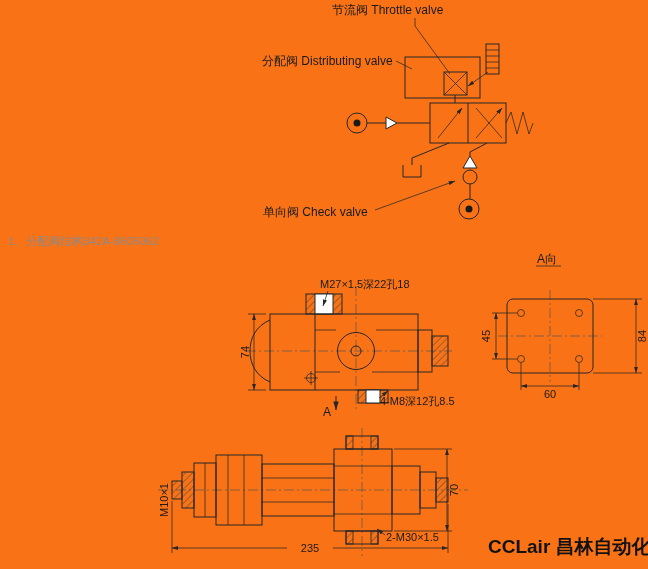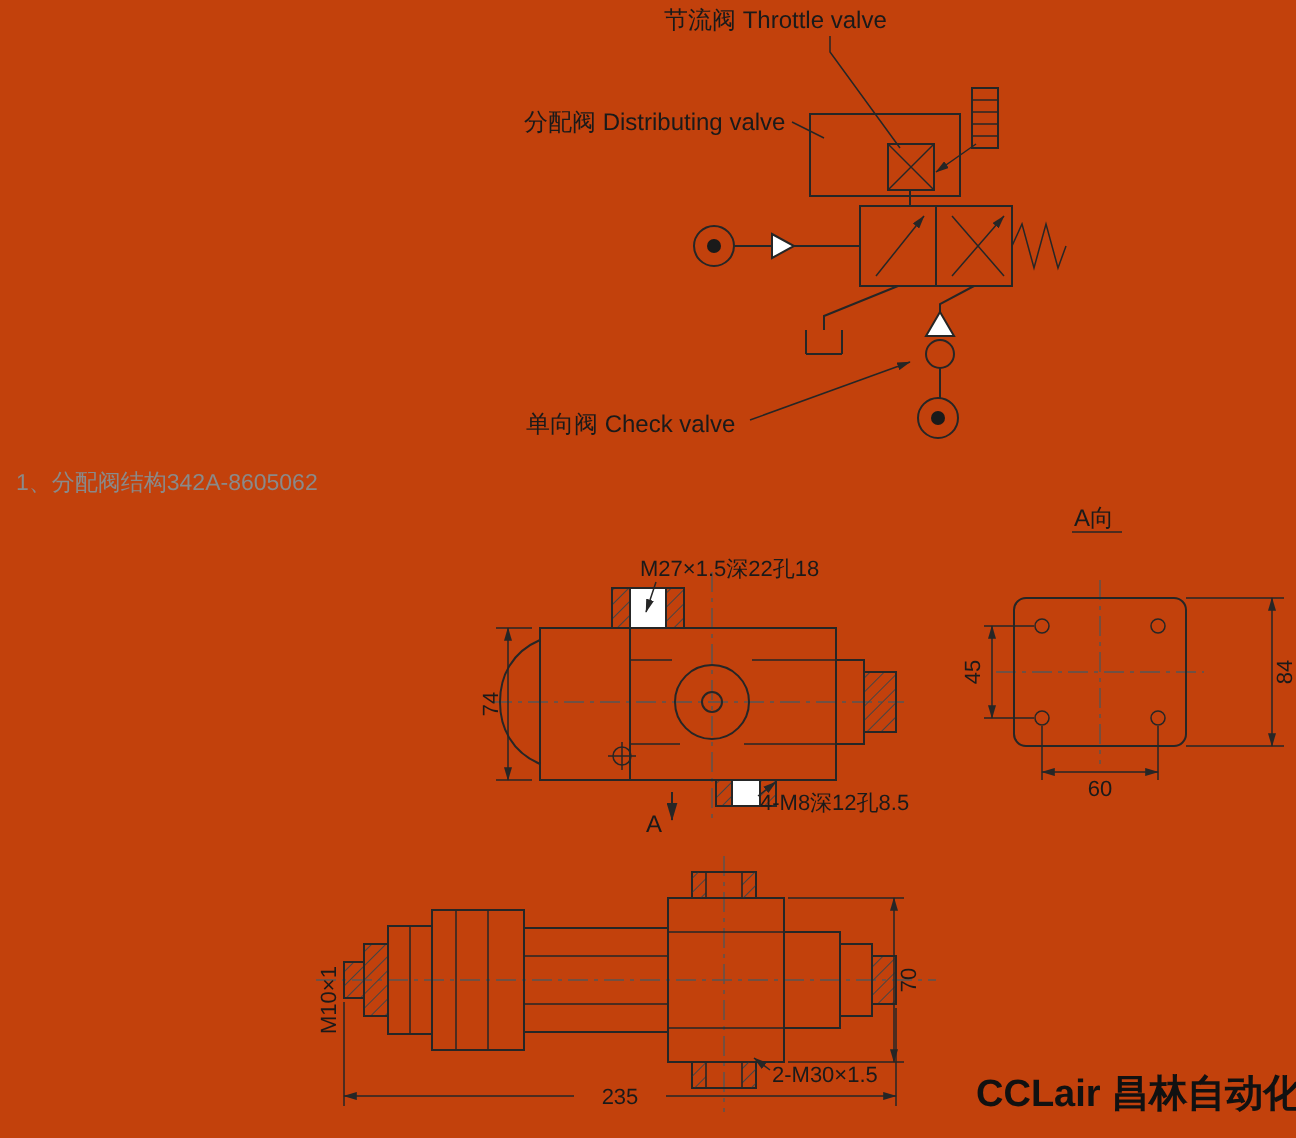--- a/index.html
+++ b/index.html
@@ -1,16 +1,16 @@
 <!DOCTYPE html>
 <html><head>
 <meta charset="utf-8">
 <style>
   html,body{margin:0;padding:0;background:#fff;}
-  .canvas{position:relative;width:648px;height:569px;background:#c2410c;overflow:hidden;
+  .canvas{position:relative;width:648px;height:569px;background:#f97316;overflow:hidden;
           font-family:"Liberation Sans","DejaVu Sans",sans-serif;}
   svg text{font-family:"Liberation Sans","DejaVu Sans",sans-serif;fill:#1a1a1a;}
   .t11{font-size:11px;}
   .t12{font-size:12px;}
   .heading{font-size:11.5px;fill:#8a8a8a;}
   .brand{font-size:19px;font-weight:700;fill:#111;}
   .ln{fill:none;stroke:#262626;stroke-width:1;}
   .thin{fill:none;stroke:#262626;stroke-width:0.75;}
   .cl{fill:none;stroke:#555;stroke-width:0.7;stroke-dasharray:10 3 2 3;}
   .wh{fill:#ffffff;stroke:#262626;stroke-width:1;}

